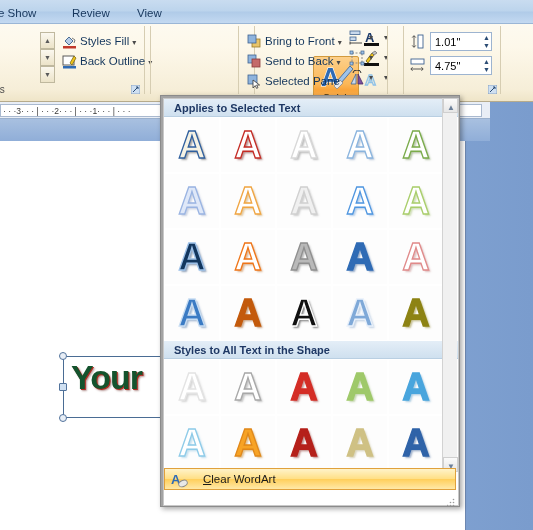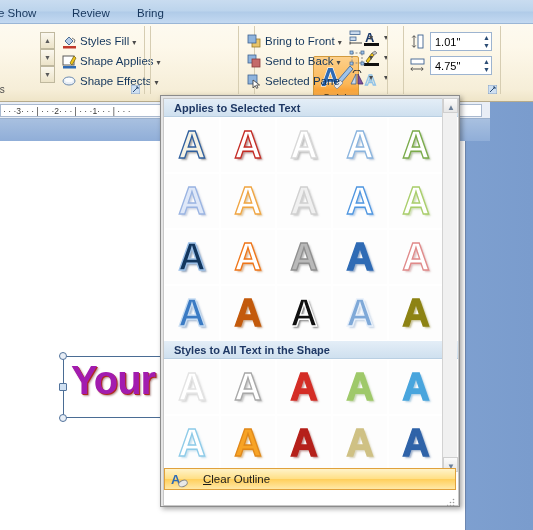--- a/index.html
+++ b/index.html
@@ -109,29 +109,29 @@
   .tbox { position: absolute; left: 63px; top: 215px; width: 160px; height: 62px; }
   .tbox-frame { position:absolute; inset:0; border:1px solid #4a6c94; }
   .hnd {
     position: absolute; width: 8px; height: 8px; border-radius: 50%;
     background: #e8eef6; border: 1px solid #52739c;
   }
   .hnd.sq { border-radius: 1px; background:#cfe0f2; }
   .wordart {
     position: absolute; left: 8px; top: 2px;
     font-family: "Liberation Sans", sans-serif;
-    font-size: 40px; font-weight: bold; color: #a21caf;
+    font-size: 34px; font-weight: bold; color: #14532d;
     text-shadow: 1px 1px 0 #b02a20, 2px 2px 2px rgba(90,20,15,.45);
     letter-spacing: -1px;
   }
 
   
   .gallery {
     position: absolute; left: 160px; top: 95px; width: 300px; height: 412px;
-    background: #e5e5e5; border: 1px solid #8b8b8b;
+    background: #a3a3a3; border: 1px solid #8b8b8b;
     box-shadow: 2px 2px 5px rgba(0,0,0,.35);
   }
   .g-inner { position:absolute; left:2px; top:2px; width:296px; height:408px; background:#fff; border:1px solid #c8c8c8; overflow:hidden; }
   .g-head {
     height: 18px; line-height: 18px; padding-left: 10px;
     background: linear-gradient(to bottom,#e4eef7,#cfe0ef);
     border-bottom: 1px solid #b9cfe2;
     font-size: 11px; font-weight: bold; color: #1f3864;
   }
   .g-rows { background:#fff; }
@@ -177,21 +177,21 @@
   }
 </style>
 </head>
 <body>
 
 <div id="root">
 
   <div class="tabstrip">
     <div class="tab" style="left:-12px;">e Show</div>
     <div class="tab" style="left:62px;">Review</div>
-    <div class="tab" style="left:127px;">Bring</div>
+    <div class="tab" style="left:127px;">View</div>
   </div>
 
   <div class="ribbon">
 
     <div class="grp" style="left:-10px;width:155px;border-left:none;">
       <div class="stub" style="left:50px;top:6px;">▲</div>
       <div class="stub" style="left:50px;top:23px;">▼</div>
       <div class="stub" style="left:50px;top:40px;">▼</div>
 
       <div class="rbtn" style="left:70px;top:5px;">
@@ -206,32 +206,23 @@
       </div>
 
       <div class="rbtn" style="left:70px;top:25px;">
         <span class="icn">
           <svg width="15" height="15" viewBox="0 0 15 15">
             <rect x="1" y="2" width="11" height="9" fill="#ffffff" stroke="#5a5a5a" stroke-width="1"></rect>
             <path d="M8 9 L12 2 L14 4 L10 11 Z" fill="#f0c419" stroke="#7a6a1a" stroke-width=".8"></path>
             <rect x="1" y="12" width="13" height="2.5" fill="#2f6bb5"></rect>
           </svg>
         </span>
-        <span>Shape Applies</span><span class="caret">▾</span>
-      </div>
-
-      <div class="rbtn" style="left:70px;top:45px;">
-        <span class="icn">
-          <svg width="15" height="15" viewBox="0 0 15 15">
-            <ellipse cx="7" cy="7" rx="6" ry="4" fill="#e8eef6" stroke="#6a89ad" stroke-width="1"></ellipse>
-            <ellipse cx="7" cy="6" rx="4" ry="2.2" fill="#ffffff" opacity=".8"></ellipse>
-          </svg>
-        </span>
-        <span>Shape Effects</span><span class="caret">▾</span>
-      </div>
+        <span>Back Outline</span><span class="caret">▾</span>
+      </div>
+
       <div class="grp-label" style="text-align:left;padding-left:2px;">les</div>
       <div style="position:absolute;right:4px;bottom:1px;width:9px;height:9px;">
         <svg width="9" height="9" viewBox="0 0 9 9">
             <rect x="0" y="0" width="9" height="9" fill="#cfe0f2" stroke="#7a96b8" stroke-width=".8"></rect>
             <path d="M2 7 L7 2 M5 2 h2 v2" stroke="#2a4b73" stroke-width="1" fill="none"></path>
           </svg>
       </div>
     </div>
 
     <div class="grp" style="left:150px;width:105px;">
@@ -511,21 +502,21 @@
       </div>
     </div>
 
     <div class="clearrow">
       <span class="clear-icn">
         <svg width="18" height="18" viewBox="0 0 18 18">
           <text x="0" y="13" font-family="Liberation Sans, sans-serif" font-size="13" font-weight="bold" fill="#2f6bb5">A</text>
           <ellipse cx="12" cy="12.5" rx="4.5" ry="3" fill="#e8e8e8" stroke="#8a8a8a" stroke-width=".9" transform="rotate(-25 12 12.5)"></ellipse>
         </svg>
       </span>
-      <span><u>C</u><span>lear Outline</span></span>
+      <span><u>C</u><span>lear WordArt</span></span>
     </div>
 
     <span class="grip">
       <svg width="8" height="8" viewBox="0 0 8 8">
         <circle cx="6.5" cy="1.5" r=".8" fill="#9a9a9a"></circle>
         <circle cx="3.5" cy="4.5" r=".8" fill="#9a9a9a"></circle>
         <circle cx="6.5" cy="4.5" r=".8" fill="#9a9a9a"></circle>
         <circle cx="0.5" cy="7.5" r=".8" fill="#9a9a9a"></circle>
         <circle cx="3.5" cy="7.5" r=".8" fill="#9a9a9a"></circle>
         <circle cx="6.5" cy="7.5" r=".8" fill="#9a9a9a"></circle>

